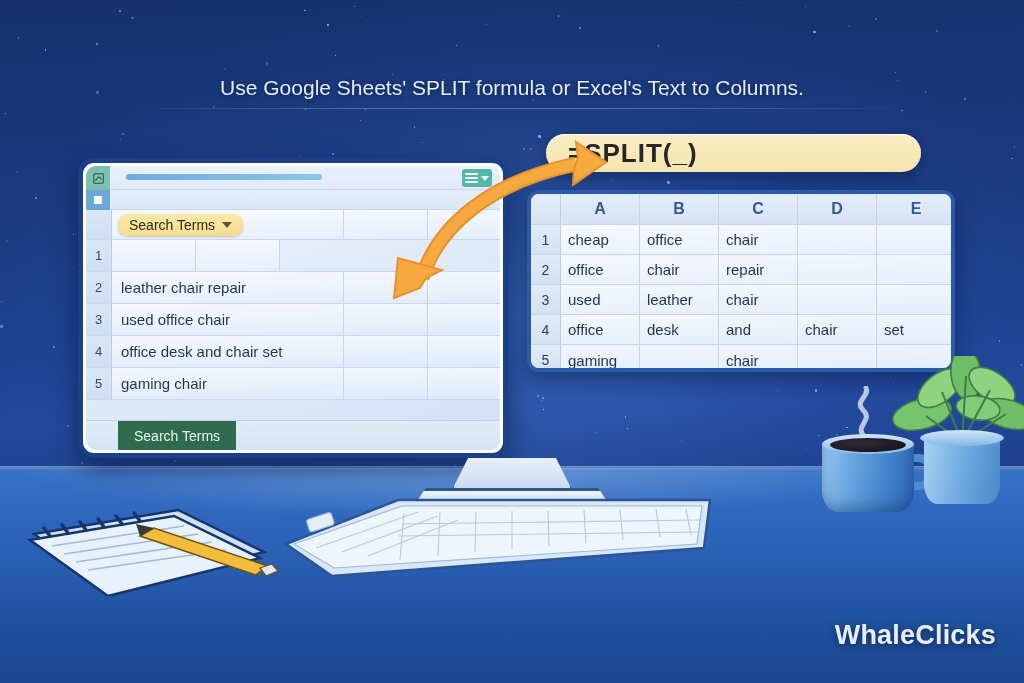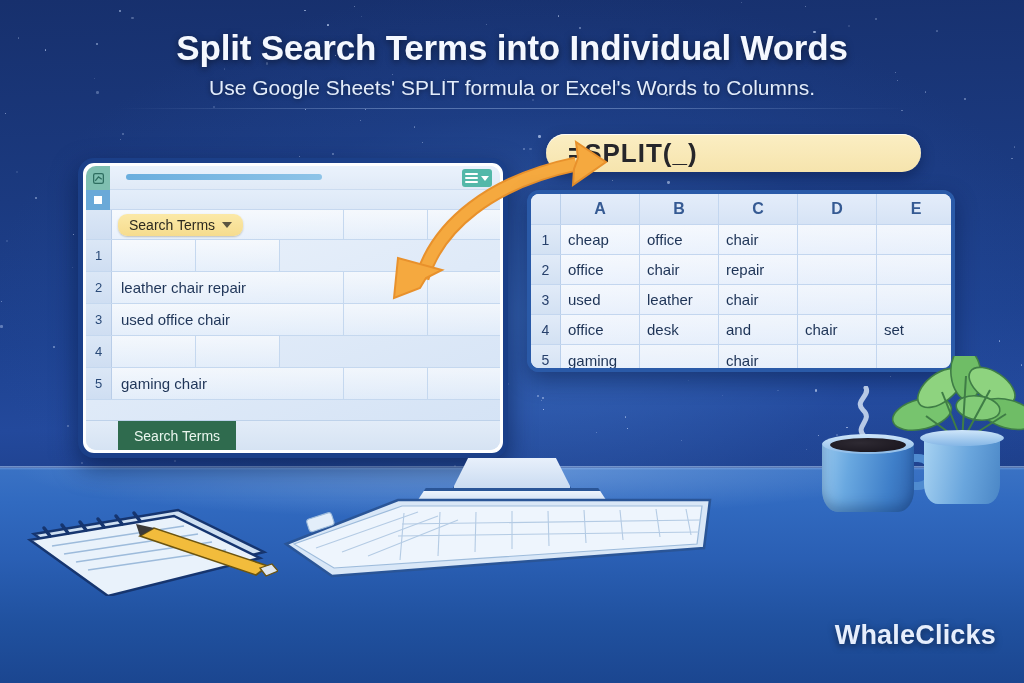--- a/index.html
+++ b/index.html
@@ -483,22 +483,21 @@
       <span class="star" style="left: 595.638px; top: 431.825px; width: 1.66629px; height: 1.66629px; opacity: 0.4;"></span>
       <span class="star" style="left: 304.583px; top: 430.391px; width: 2.1287px; height: 2.1287px; opacity: 0.22;"></span>
       <span class="star" style="left: 608.608px; top: 89.8762px; width: 1.77672px; height: 1.77672px; opacity: 0.61;"></span>
       <span class="star" style="left: 341.611px; top: 217.56px; width: 0.524519px; height: 0.524519px; opacity: 0.43;"></span>
     </div>
 
   <div class="desk"></div>
   <div class="desk-edge"></div>
   <div class="desk-sheen"></div>
 
-  <div class="title">Split Search Terms into Individual Words</div>
-  <div class="subtitle">Use Google Sheets' SPLIT formula or Excel's Words to Columns.</div>
+  <div class="subtitle">Use Google Sheets' SPLIT formula or Excel's Text to Columns.</div>
   <div class="title-rule"></div>
 
   <div class="monitor">
     <div class="screen">
 
       <div class="app-toolbar">
         <div class="tb-logo">
           <svg viewBox="0 0 16 16">
               <rect x="2" y="2" width="12" height="12" rx="2" fill="none" stroke="#2e6e60" stroke-width="1.6"></rect>
               <path d="M4 11 L8 6 L12 9" fill="none" stroke="#2e6e60" stroke-width="1.6"></path>
@@ -546,20 +545,21 @@
           <div class="scell c3"></div>
         </div>
         <div class="srow">
           <div class="gutter">3</div>
           <div class="scell c1">used office chair</div>
           <div class="scell c2"></div>
           <div class="scell c3"></div>
         </div>
         <div class="srow">
           <div class="gutter">4</div>
+          <div class="scell c1">office desk and chair set</div>
           <div class="scell c2"></div>
           <div class="scell c3"></div>
         </div>
         <div class="srow">
           <div class="gutter">5</div>
           <div class="scell c1">gaming chair</div>
           <div class="scell c2"></div>
           <div class="scell c3"></div>
         </div>
       </div>

